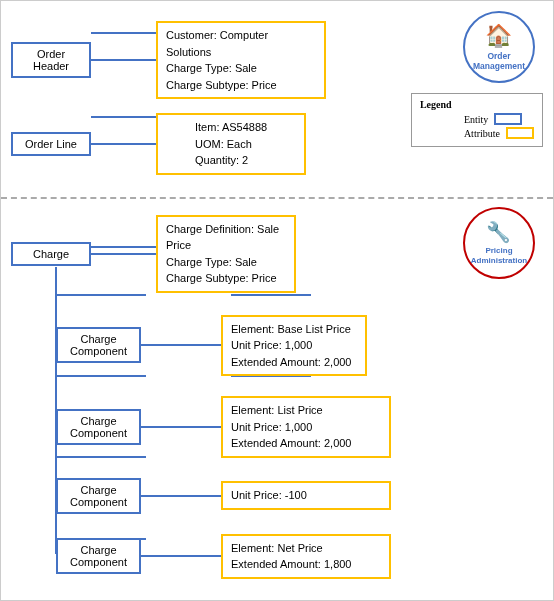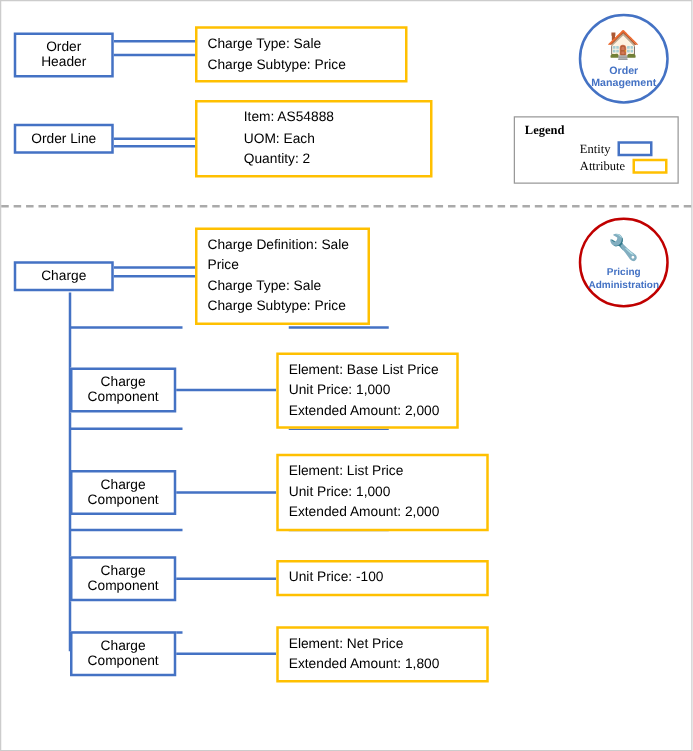--- a/index.html
+++ b/index.html
@@ -80,31 +80,32 @@
 
       <line x1="90" y1="116" x2="155" y2="116" stroke="#4472C4" stroke-width="2"></line>
     </svg>
 
     <div class="top-row" style="margin-left:10px; margin-top:10px;">
       <div class="entity-box" style="width:80px; text-align:center;">
         <span>Order Header</span>
       </div>
       <div style="width:65px; height:2px; background:#4472C4;"></div>
       <div class="attr-box" style="width:170px;">
+        <div>Customer: Computer Solutions</div>
         <div>Charge Type: Sale</div>
         <div>Charge Subtype: Price</div>
       </div>
     </div>
 
     <div class="top-row" style="margin-left:10px; margin-top:8px;">
       <div class="entity-box" style="width:80px; text-align:center;">
         <span>Order Line</span>
       </div>
       <div style="width:65px; height:2px; background:#4472C4;"></div>
-      <div class="attr-box" style="width:190px;padding-left:37px;">
+      <div class="attr-box" style="width:150px;padding-left:37px;">
         <div>Item: AS54888</div>
         <div>UOM: Each</div>
         <div>Quantity: 2</div>
       </div>
     </div>
 
     <div style="position:absolute; right:18px; top:10px; width:72px; height:72px; border-radius:50%; border:2px solid #4472C4; background:#fff; display:flex; flex-direction:column; align-items:center; justify-content:center; text-align:center;">
       <div style="font-size:22px;">🏠</div>
       <div style="font-size:8.5px; font-weight:bold; color:#4472C4; line-height:1.2; margin-top:2px;">Order<br>Management</div>
     </div>

